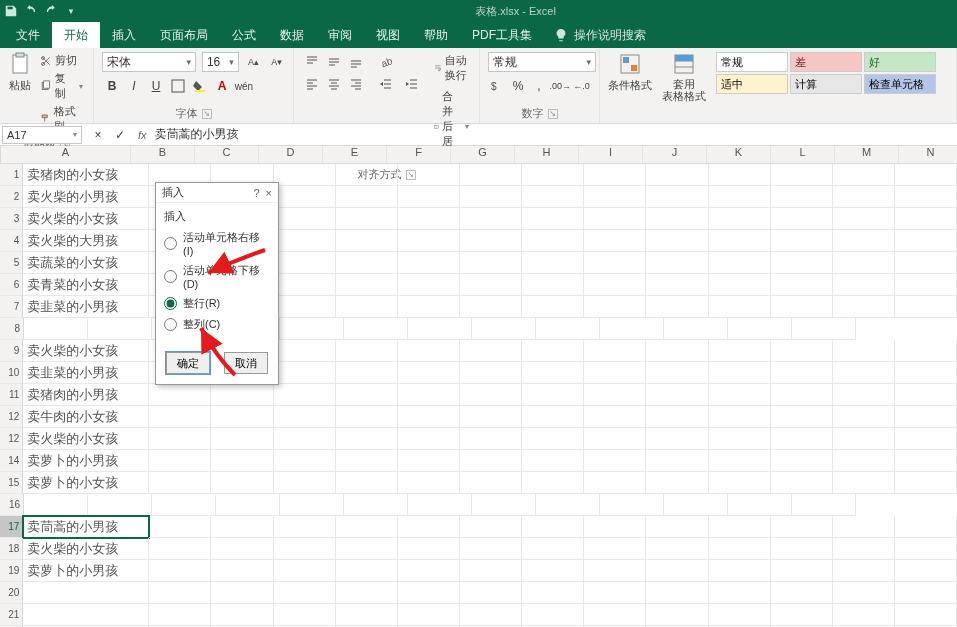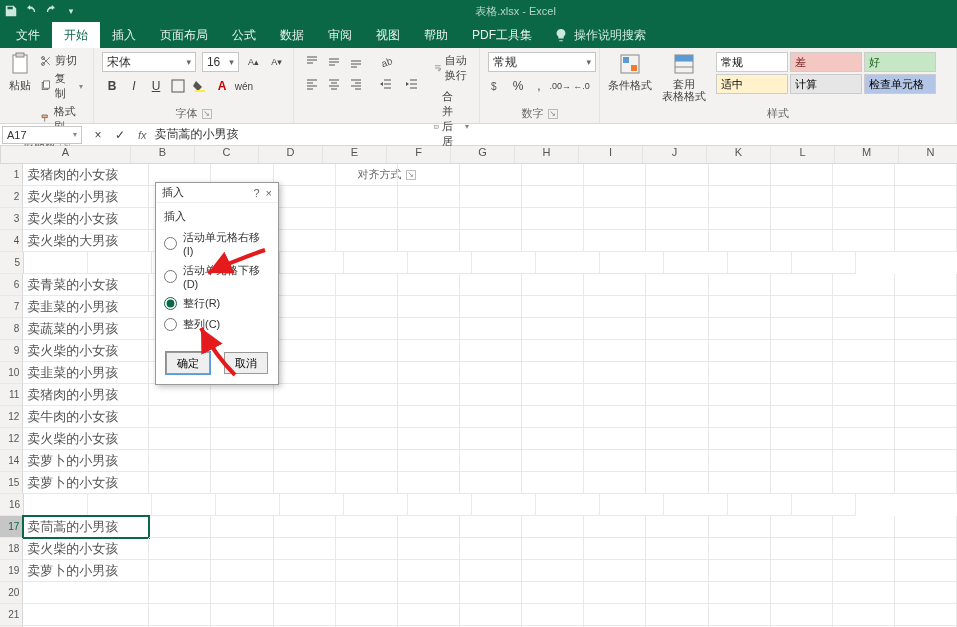--- a/index.html
+++ b/index.html
@@ -369,23 +369,20 @@
       </div>
       <div class="stylecells">
         <div class="stylecell sc-norm">常规</div>
         <div class="stylecell sc-bad">差</div>
         <div class="stylecell sc-good">好</div>
         <div class="stylecell sc-mid">适中</div>
         <div class="stylecell sc-calc">计算</div>
         <div class="stylecell sc-check">检查单元格</div>
       </div>
     </div>
-    <div class="group-label">
-        <span>样式</span>
-      </div>
   </div>
 </div>
 
 <div class="fbar">
   <div class="namebox">
       <span>A17</span>
       <span style="font-size:8px;color:#888;">▾</span>
     </div>
   <div class="fbbtns">
     <span class="sq">×</span>
@@ -479,20 +476,21 @@
         <div class="cell generic" style="width: 64px;"></div>
         <div class="cell generic" style="width: 64px;"></div>
         <div class="cell generic" style="width: 64px;"></div>
         <div class="cell generic" style="width: 64px;"></div>
         <div class="cell generic" style="width: 64px;"></div>
         <div class="cell generic" style="width: 64px;"></div>
         <div class="cell generic" style="width: 64px;"></div>
       </div>
       <div class="row">
         <div class="rh">5</div>
+        <div class="cell colA">卖蔬菜的小女孩</div>
         <div class="cell generic" style="width: 64px;"></div>
         <div class="cell generic" style="width: 64px;"></div>
         <div class="cell generic" style="width: 64px;"></div>
         <div class="cell generic" style="width: 64px;"></div>
         <div class="cell generic" style="width: 64px;"></div>
         <div class="cell generic" style="width: 64px;"></div>
         <div class="cell generic" style="width: 64px;"></div>
         <div class="cell generic" style="width: 64px;"></div>
         <div class="cell generic" style="width: 64px;"></div>
         <div class="cell generic" style="width: 64px;"></div>
@@ -529,21 +527,20 @@
         <div class="cell generic" style="width: 64px;"></div>
         <div class="cell generic" style="width: 64px;"></div>
         <div class="cell generic" style="width: 64px;"></div>
         <div class="cell generic" style="width: 64px;"></div>
         <div class="cell generic" style="width: 64px;"></div>
         <div class="cell generic" style="width: 64px;"></div>
         <div class="cell generic" style="width: 64px;"></div>
       </div>
       <div class="row">
         <div class="rh">8</div>
-        <div class="cell colA">卖蔬菜的小男孩</div>
         <div class="cell generic" style="width: 64px;"></div>
         <div class="cell generic" style="width: 64px;"></div>
         <div class="cell generic" style="width: 64px;"></div>
         <div class="cell generic" style="width: 64px;"></div>
         <div class="cell generic" style="width: 64px;"></div>
         <div class="cell generic" style="width: 64px;"></div>
         <div class="cell generic" style="width: 64px;"></div>
         <div class="cell generic" style="width: 64px;"></div>
         <div class="cell generic" style="width: 64px;"></div>
         <div class="cell generic" style="width: 64px;"></div>

